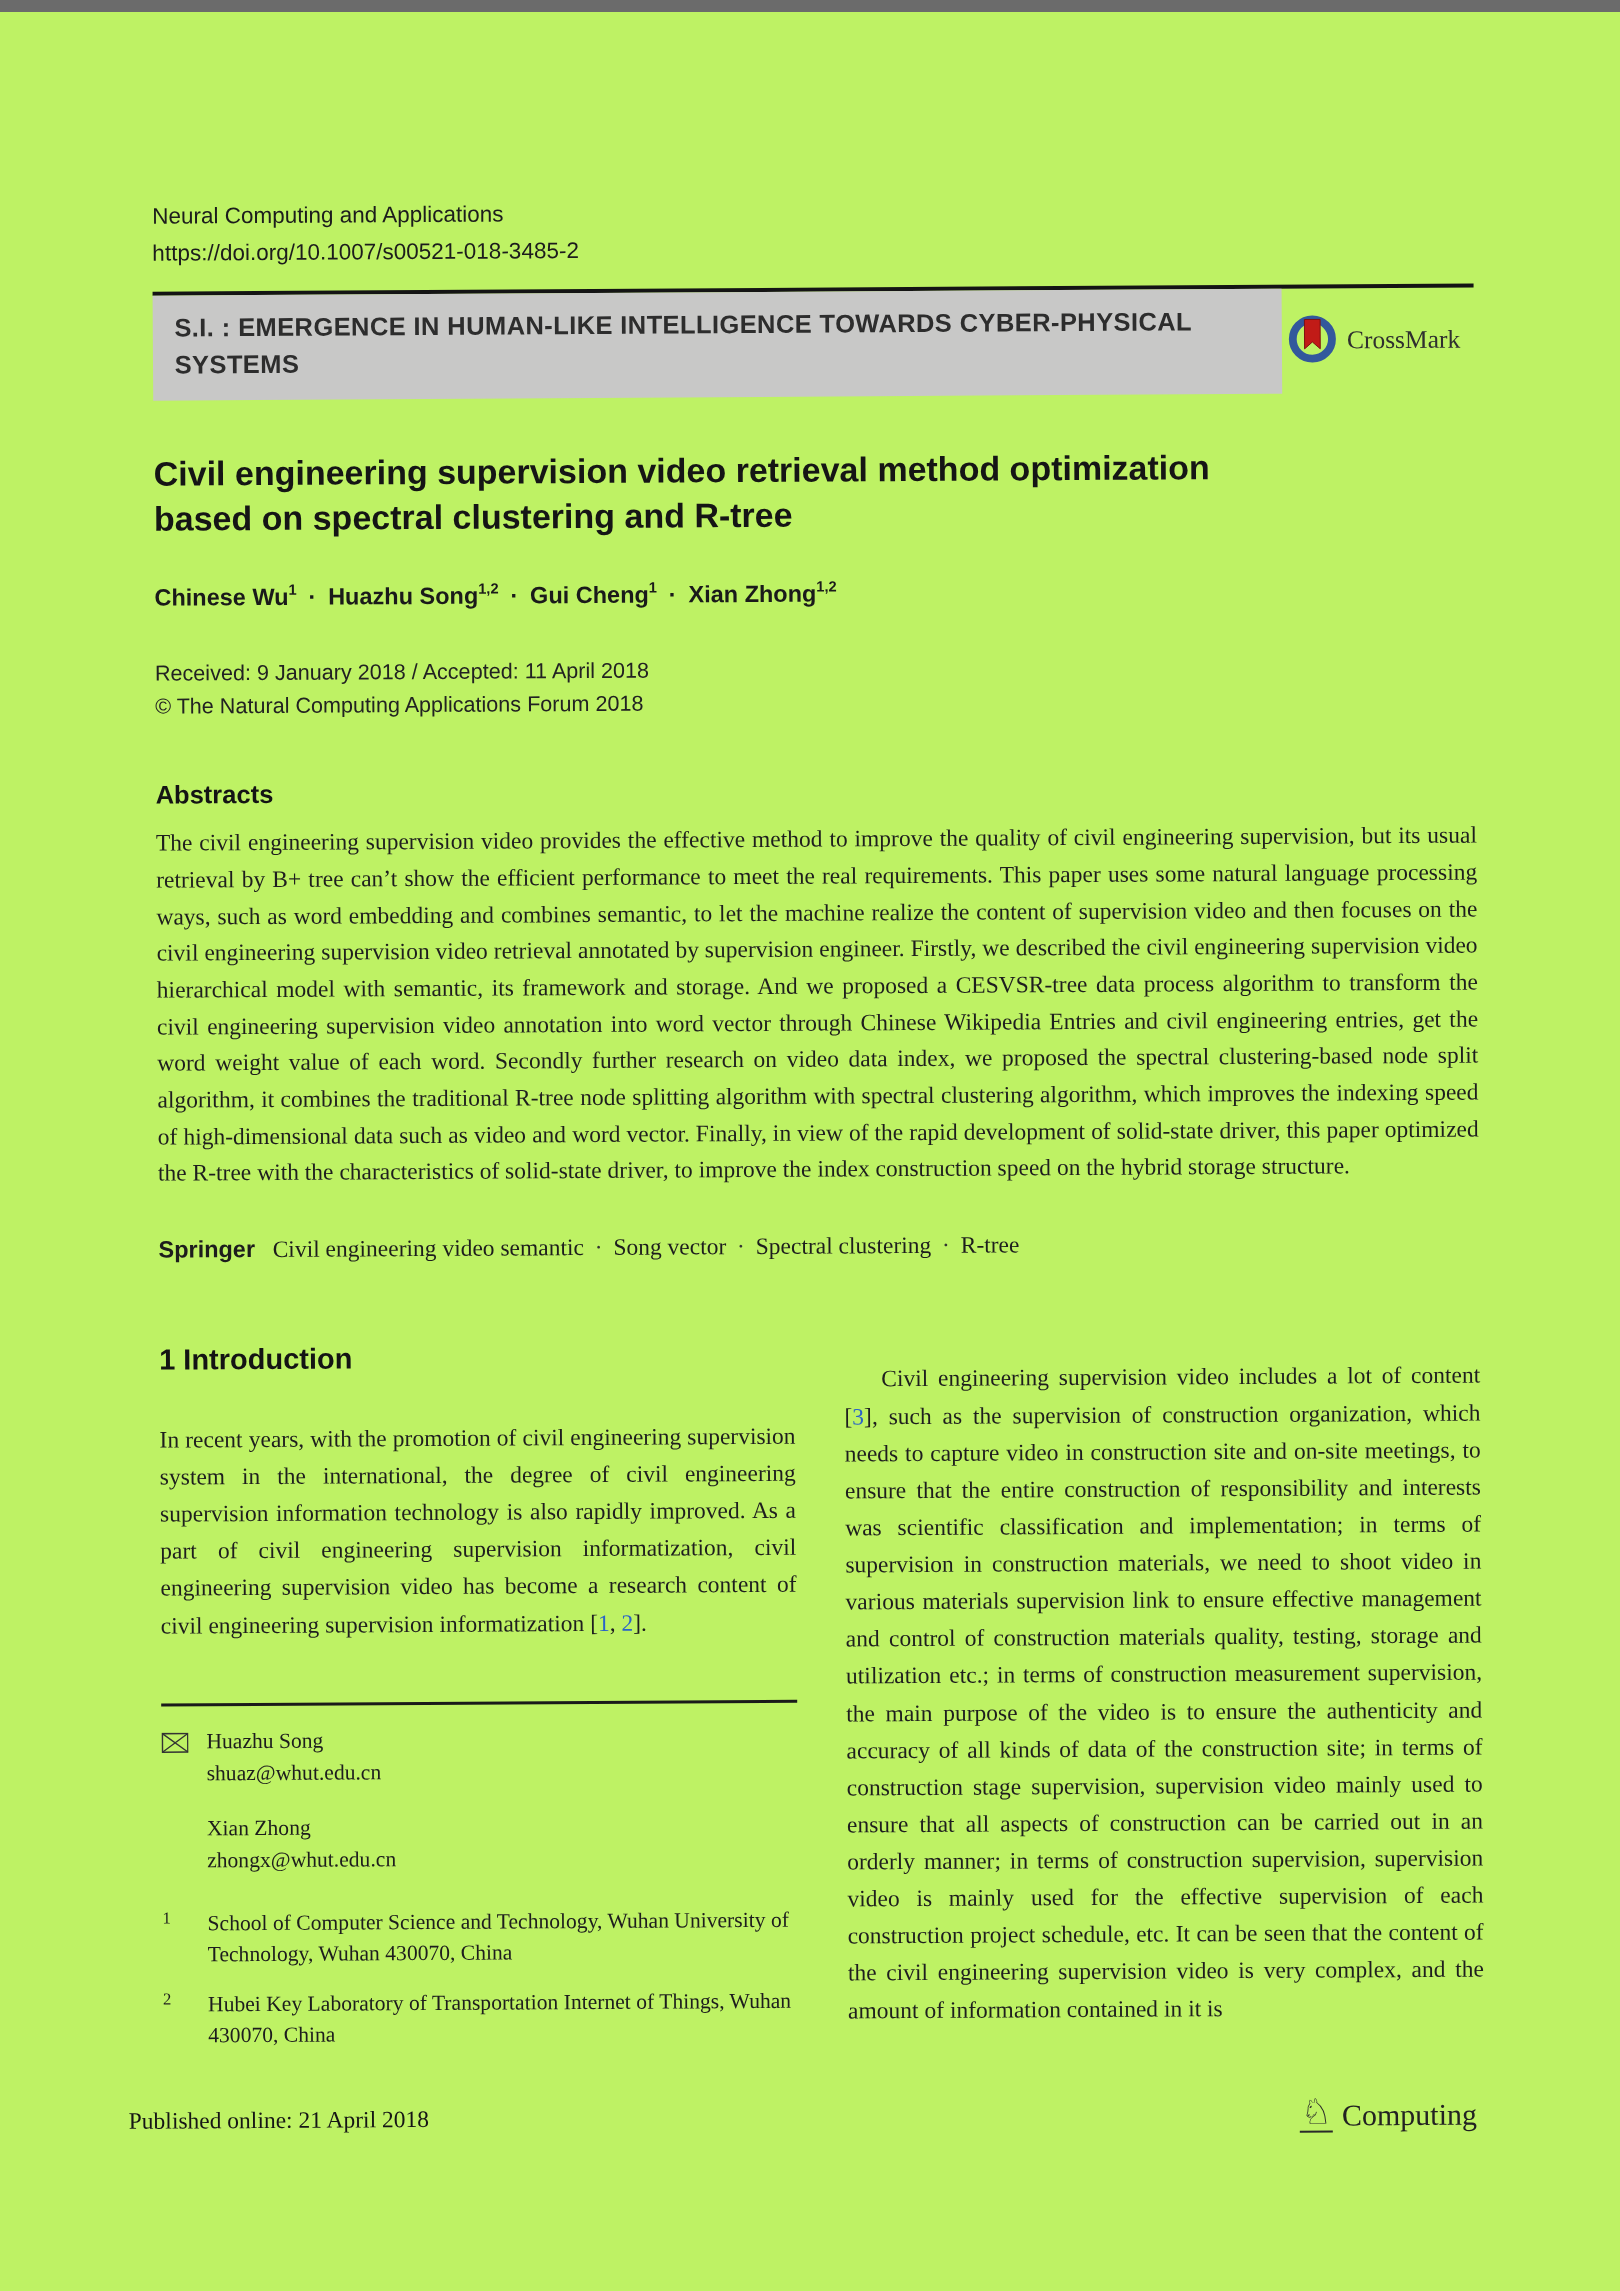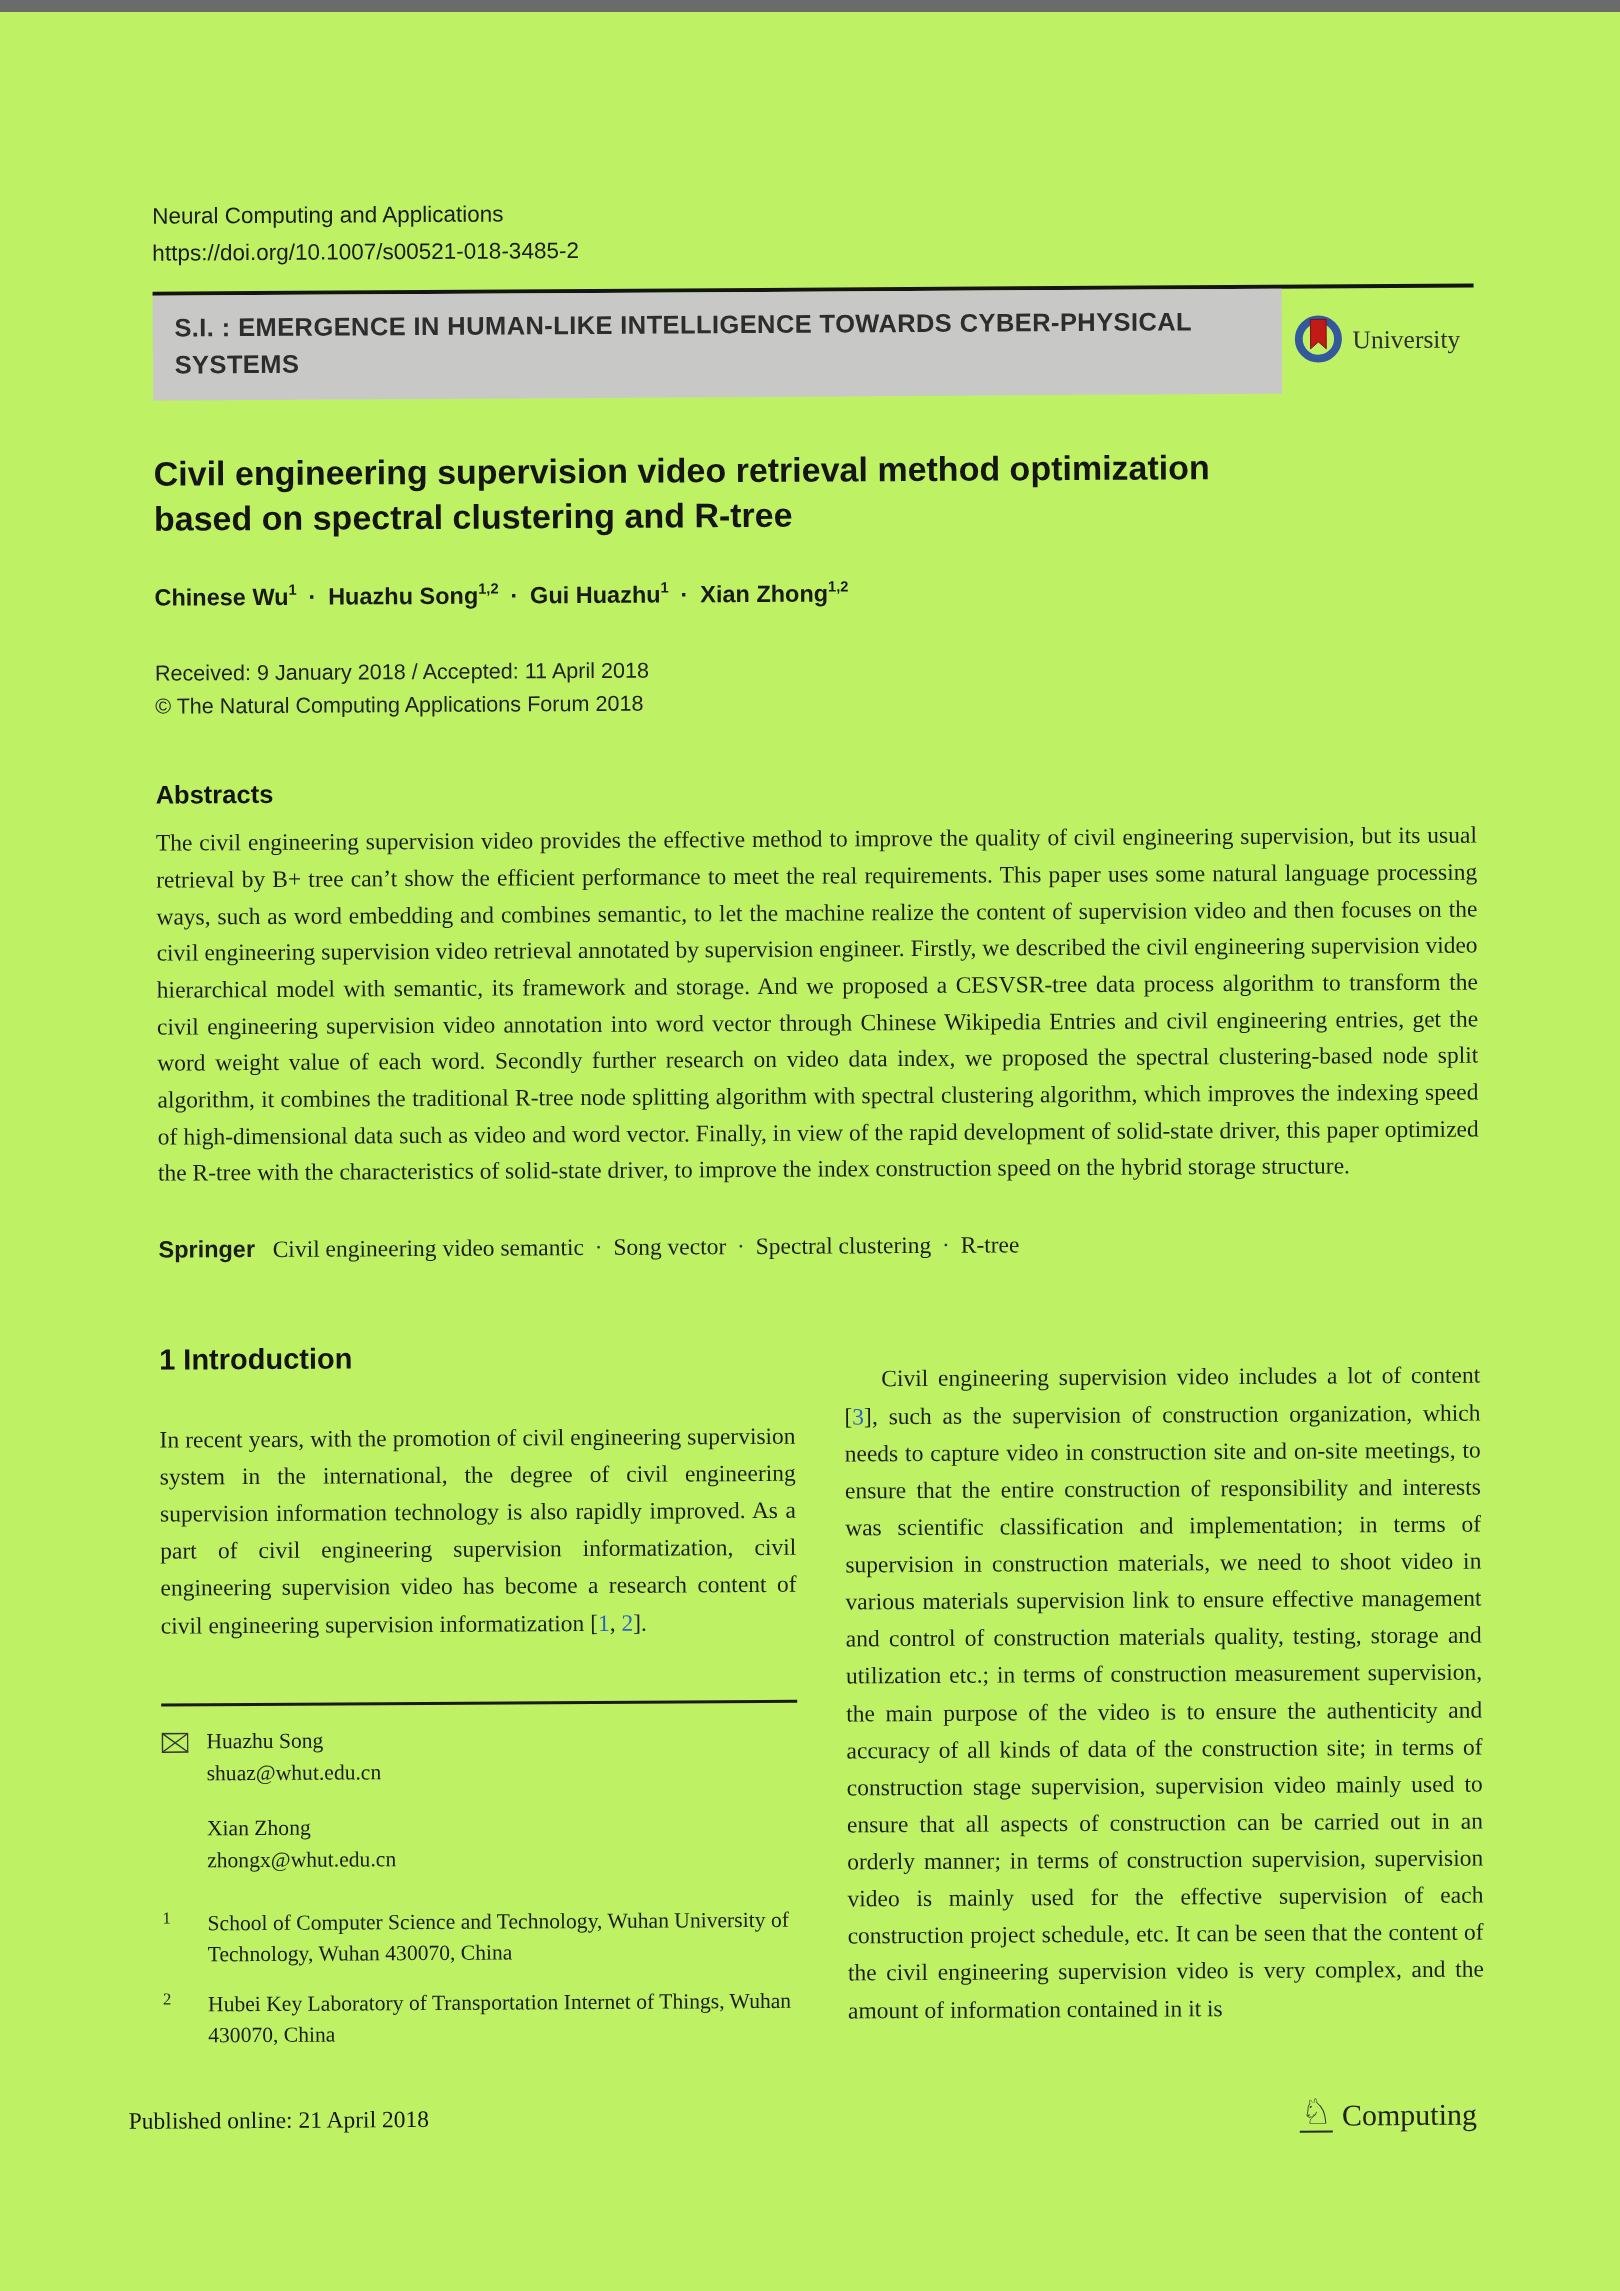--- a/index.html
+++ b/index.html
@@ -81,28 +81,28 @@
     <div class="top-rule"></div>
     <div class="banner-row">
       <div class="banner">S.I. : EMERGENCE IN HUMAN-LIKE INTELLIGENCE TOWARDS CYBER-PHYSICAL SYSTEMS</div>
       <div class="crossmark">
         <span>
           <svg width="49" height="49" viewBox="0 0 50 50">
             <circle cx="25" cy="25" r="20" fill="none" stroke="#33589c" stroke-width="8"></circle>
             <path d="M17 5 h16 v30 l-8 -7 l-8 7 z" fill="#c11b17" stroke="#7d1010" stroke-width="1"></path>
           </svg>
         </span>
-        <span class="crossmark-label">University</span>
+        <span class="crossmark-label">CrossMark</span>
       </div>
     </div>
 
     <div class="title">Civil engineering supervision video retrieval method optimization based on spectral clustering and R-tree</div>
 
     <div class="authors">
-      <span class="author"><span>Chinese Wu</span><span class="sup">1</span></span><span class="author"><span>Huazhu Song</span><span class="sup">1,2</span></span><span class="author"><span>Gui Huazhu</span><span class="sup">1</span></span><span class="author"><span>Xian Zhong</span><span class="sup">1,2</span></span>
+      <span class="author"><span>Chinese Wu</span><span class="sup">1</span></span><span class="author"><span>Huazhu Song</span><span class="sup">1,2</span></span><span class="author"><span>Gui Cheng</span><span class="sup">1</span></span><span class="author"><span>Xian Zhong</span><span class="sup">1,2</span></span>
     </div>
 
     <div class="dates">
       <div>Received: 9 January 2018 / Accepted: 11 April 2018</div>
       <div>© The Natural Computing Applications Forum 2018</div>
     </div>
 
     <div class="abstract">
       <div class="abstract-heading">Abstracts</div>
       <div class="abstract-text">The civil engineering supervision video provides the effective method to improve the quality of civil engineering supervision, but its usual retrieval by B+ tree can’t show the efficient performance to meet the real requirements. This paper uses some natural language processing ways, such as word embedding and combines semantic, to let the machine realize the content of supervision video and then focuses on the civil engineering supervision video retrieval annotated by supervision engineer. Firstly, we described the civil engineering supervision video hierarchical model with semantic, its framework and storage. And we proposed a CESVSR-tree data process algorithm to transform the civil engineering supervision video annotation into word vector through Chinese Wikipedia Entries and civil engineering entries, get the word weight value of each word. Secondly further research on video data index, we proposed the spectral clustering-based node split algorithm, it combines the traditional R-tree node splitting algorithm with spectral clustering algorithm, which improves the indexing speed of high-dimensional data such as video and word vector. Finally, in view of the rapid development of solid-state driver, this paper optimized the R-tree with the characteristics of solid-state driver, to improve the index construction speed on the hybrid storage structure.</div>

